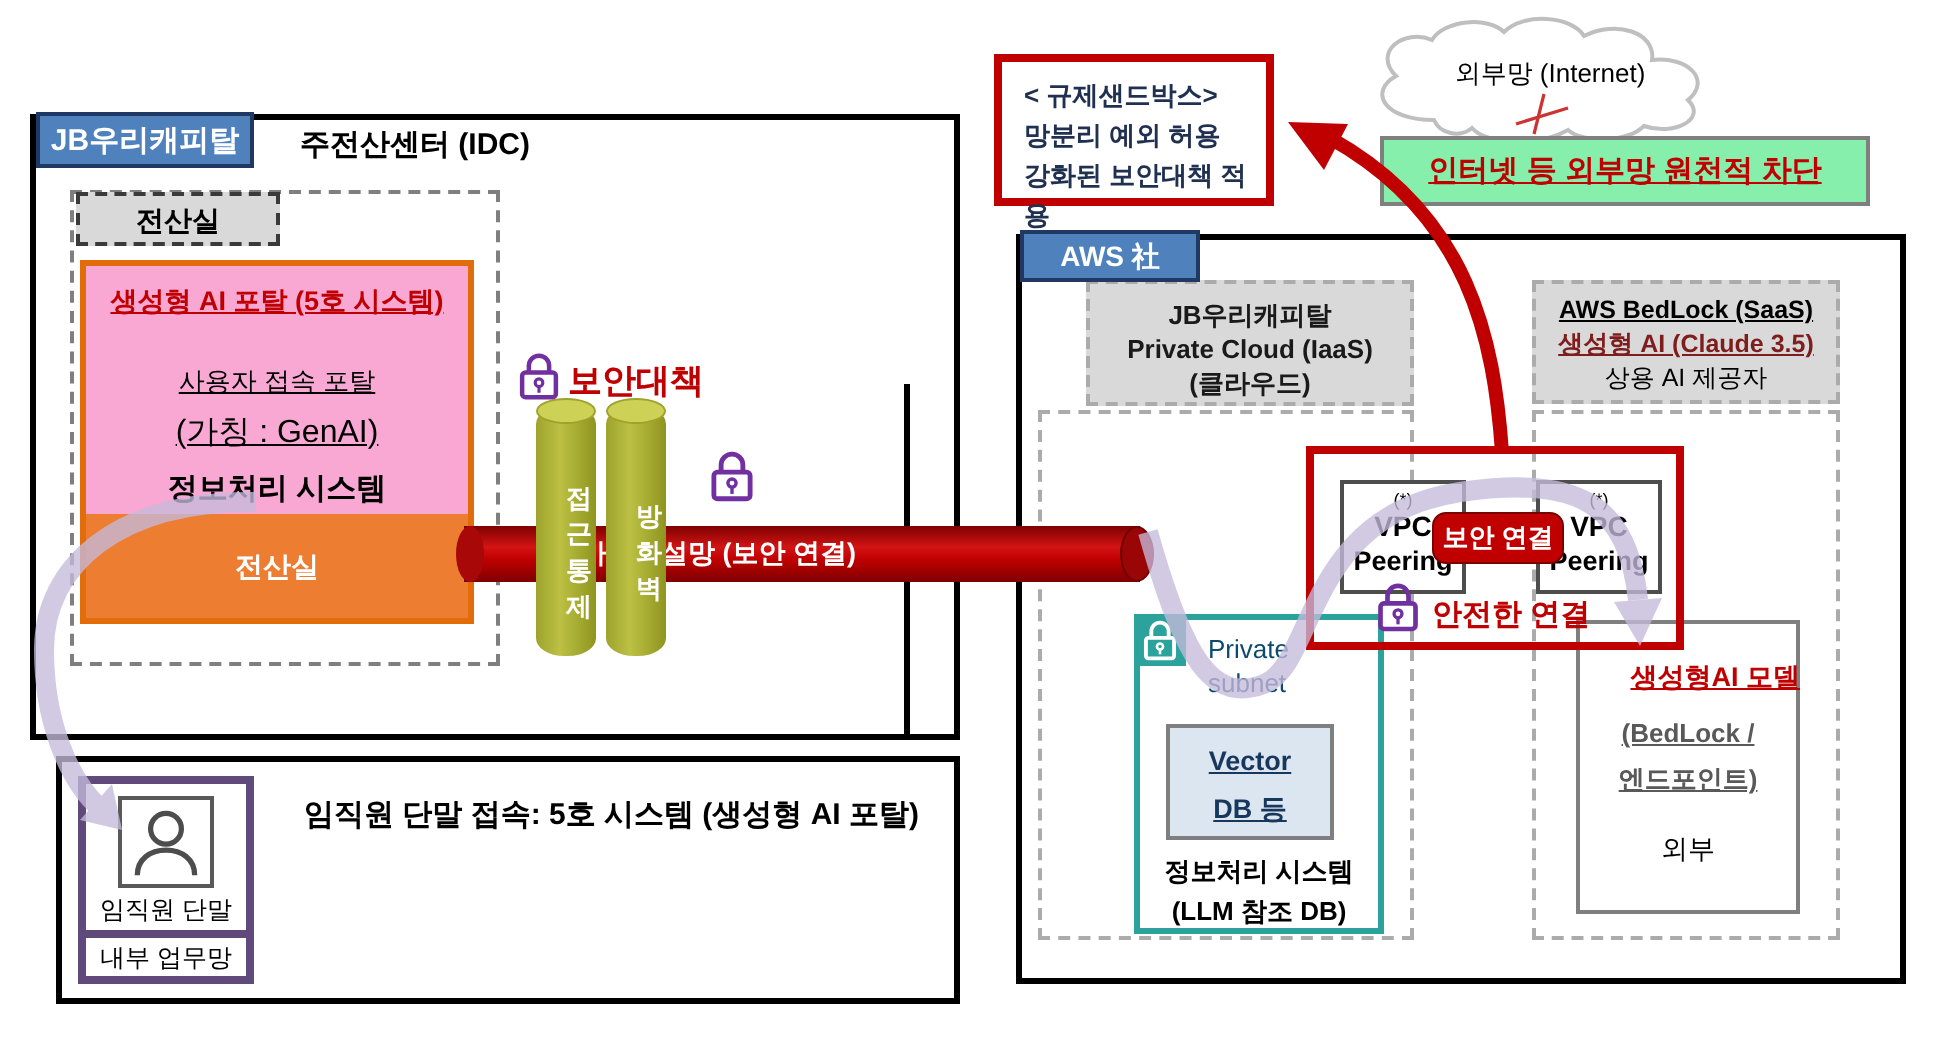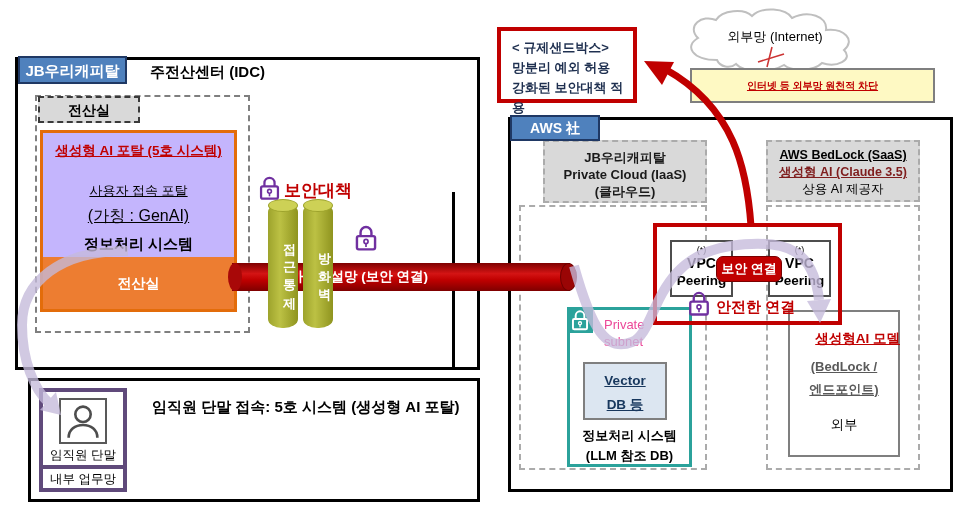--- a/index.html
+++ b/index.html
@@ -8,21 +8,21 @@
   .abs{position:absolute;box-sizing:border-box;}
   .ctr{text-align:center;}
   
   .idc-box{left:15px;top:57px;width:465px;height:313px;border:3px solid #000;background:#fff;z-index:1;}
   .blue-badge{background:#4f81bd;border:2px solid #1f3864;color:#fff;font-weight:bold;z-index:12;}
   .idc-badge{left:18px;top:56px;width:109px;height:28px;font-size:15px;line-height:25px;}
   .idc-title{left:150px;top:63px;font-size:15px;font-weight:bold;z-index:2;}
   .room-dashed{left:35px;top:95px;width:215px;height:238px;border:2px dashed #7f7f7f;z-index:2;}
   .room-tag{left:38px;top:96px;width:102px;height:27px;background:#d9d9d9;border:2px dashed #3a3a3a;
             font-size:14px;font-weight:bold;line-height:24px;z-index:3;}
-  .portal-box{left:40px;top:130px;width:197px;height:182px;border:3px solid #e36c0a;background:#c4b5fd;z-index:4;}
+  .portal-box{left:40px;top:130px;width:197px;height:182px;border:3px solid #e36c0a;background:#f9a8d4;z-index:4;}
   .portal-title{left:0;top:9px;width:100%;font-size:13.5px;font-weight:bold;color:#c00000;text-decoration:underline;}
   .portal-sub1{left:0;top:49px;width:100%;font-size:13px;text-decoration:underline;}
   .portal-sub2{left:0;top:73px;width:100%;font-size:16px;text-decoration:underline;}
   .portal-sys{left:0;top:102px;width:100%;font-size:15px;font-weight:bold;}
   .portal-band{left:0;bottom:0;width:100%;height:52px;background:#ed7d31;color:#fff;
                font-size:14px;font-weight:bold;line-height:52px;}
   .boundary-line{left:452px;top:192px;width:3px;height:175px;background:#000;z-index:2;}
   
   .cyl{width:30px;height:125px;border-radius:14px/9px;background:linear-gradient(90deg,#9da32c,#bcc144 40%,#8f941f);
        z-index:7;color:#fff;font-weight:bold;font-size:13px;}
@@ -37,22 +37,22 @@
         background:linear-gradient(180deg,#7e0000 0%,#d41414 38%,#c00000 60%,#7e0000 100%);
         color:#fff;font-size:13.5px;font-weight:bold;line-height:28px;padding-left:58px;}
   .tube-capR{left:560px;top:263px;width:17px;height:28px;border-radius:50%;background:#9a0505;border:1px solid #6e0000;z-index:6;}
   .tube-capL{left:228px;top:263px;width:14px;height:28px;border-radius:50%;background:#a80808;z-index:6;}
   
   .sandbox{left:497px;top:27px;width:140px;height:76px;border:4px solid #c00000;background:#fff;z-index:15;
            font-size:13px;font-weight:bold;color:#1f3050;line-height:20px;padding:7px 0 0 11px;}
   
   .cloud-wrap{left:672px;top:8px;width:200px;height:62px;z-index:5;}
   .cloud-label{left:700px;top:28px;width:150px;font-size:13px;z-index:6;}
-  .block-box{left:690px;top:68px;width:245px;height:35px;background:#fef9c3;border:2px solid #7f7f7f;z-index:6;
-             font-size:10px;font-weight:bold;color:#c00000;text-decoration:underline;line-height:31px;}
+  .block-box{left:690px;top:68px;width:245px;height:35px;background:#86efac;border:2px solid #7f7f7f;z-index:6;
+             font-size:15px;font-weight:bold;color:#c00000;text-decoration:underline;line-height:31px;}
   
   .aws-box{left:508px;top:117px;width:445px;height:375px;border:3px solid #000;background:#fff;z-index:1;}
   .aws-badge{left:510px;top:115px;width:90px;height:26px;font-size:14px;line-height:22px;}
   .cont-dashed{border:2px dashed #ababab;z-index:2;}
   .cont-left{left:519px;top:205px;width:188px;height:265px;}
   .cont-right{left:766px;top:205px;width:154px;height:265px;}
   .glabel{background:#d9d9d9;border:2px dashed #ababab;z-index:3;font-weight:bold;}
   .glabel-left{left:543px;top:140px;width:164px;height:63px;font-size:13px;line-height:17px;padding-top:7px;color:#1a1a1a;}
   .glabel-right{left:766px;top:140px;width:154px;height:62px;font-size:12.5px;line-height:17px;padding-top:5px;}
   .u{text-decoration:underline;}
@@ -65,21 +65,21 @@
   .vpc-name{font-size:14px;font-weight:600;}
   .vpc-sub{font-size:13.5px;font-weight:600;}
   .vpcL{left:670px;}
   .vpcR{left:768px;}
   .link-badge{left:716px;top:256px;width:66px;height:26px;background:#c00000;border:1px solid #7a0000;border-radius:7px;
               color:#fff;font-size:13px;font-weight:bold;line-height:24px;z-index:22;}
   .safe-link{left:716px;top:298px;font-size:15px;font-weight:bold;color:#c00000;z-index:23;}
   
   .subnet-box{left:567px;top:307px;width:125px;height:160px;border:3px solid #2ba29b;background:#fff;z-index:10;}
   .subnet-lock{left:567px;top:307px;width:26px;height:26px;background:#2ba29b;z-index:11;}
-  .subnet-tag{left:604px;top:316px;width:74px;font-size:13px;color:#ec4899;line-height:17px;z-index:11;}
+  .subnet-tag{left:604px;top:316px;width:74px;font-size:13px;color:#0c4a6e;line-height:17px;z-index:11;}
   .vector-box{left:583px;top:362px;width:84px;height:58px;background:#dce6f1;border:2px solid #7f7f7f;z-index:11;
               font-size:13.5px;font-weight:bold;color:#17375d;line-height:24px;padding-top:5px;}
   .subnet-sys1{left:567px;top:427px;width:125px;font-size:13px;font-weight:600;z-index:11;}
   .subnet-sys2{left:567px;top:447px;width:125px;font-size:13px;font-weight:600;z-index:11;}
   
   .model-box{left:788px;top:310px;width:112px;height:147px;background:#fff;border:2px solid #7f7f7f;z-index:10;}
   .model-title{left:788px;top:330px;width:112px;font-size:13.5px;font-weight:bold;color:#c00000;text-decoration:underline;z-index:11;text-align:right;}
   .model-l1{left:788px;top:359px;width:112px;font-size:13px;font-weight:bold;color:#595959;text-decoration:underline;z-index:11;}
   .model-l2{left:788px;top:381px;width:112px;font-size:13px;font-weight:bold;color:#595959;text-decoration:underline;z-index:11;}
   .model-l3{left:788px;top:416px;width:112px;font-size:13.5px;z-index:11;}

